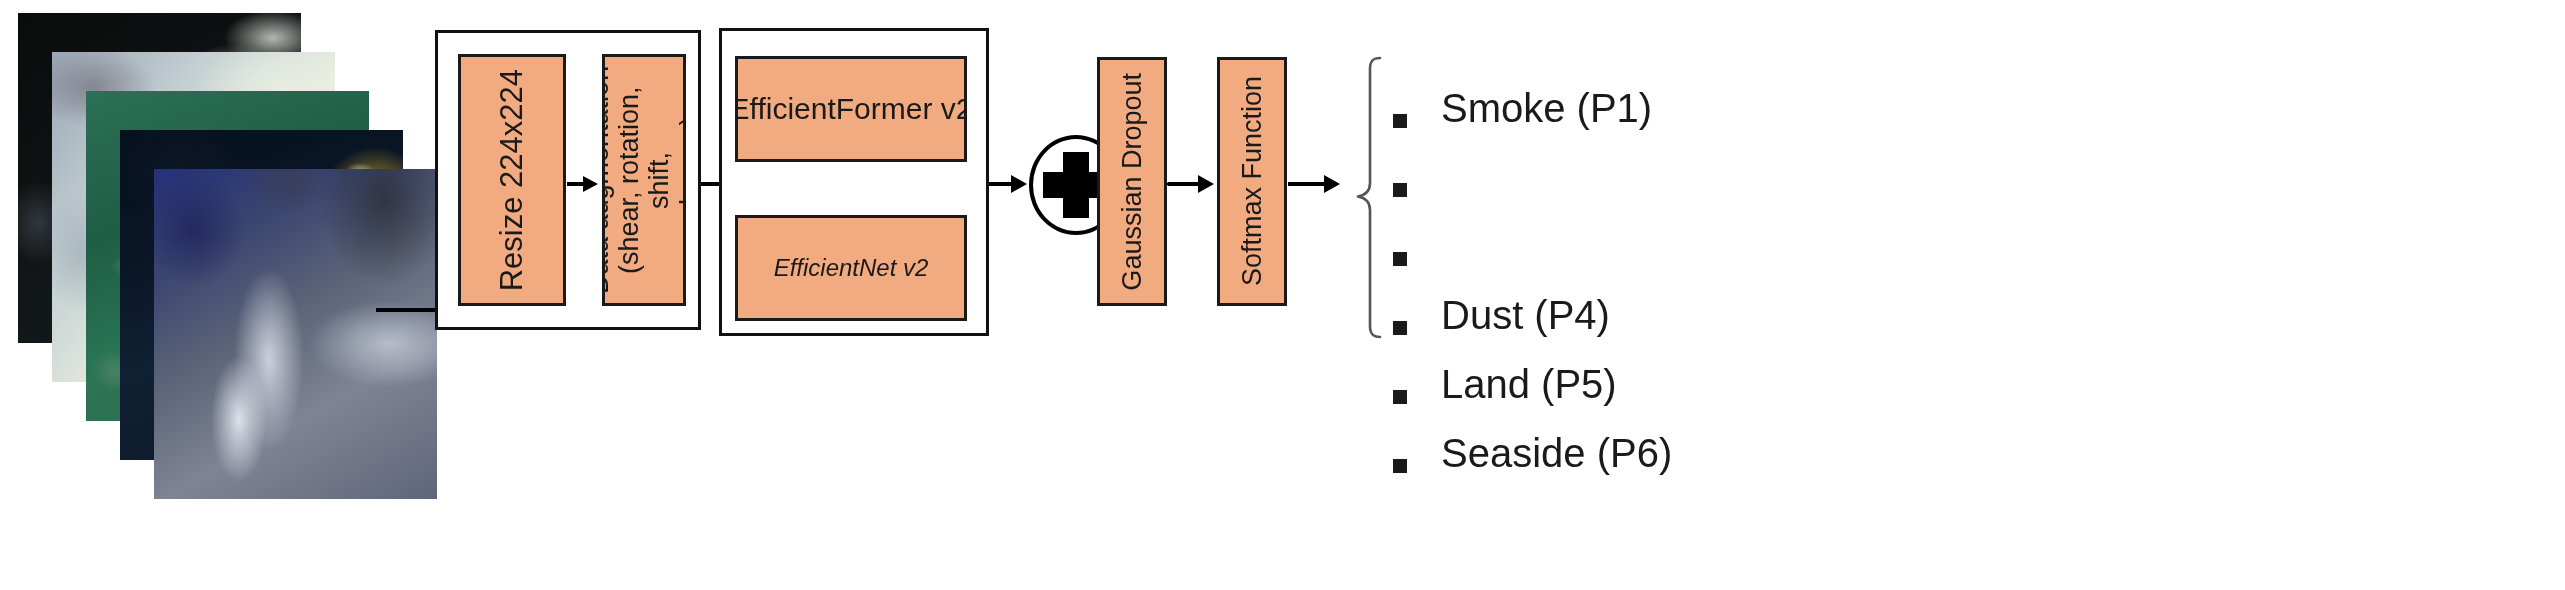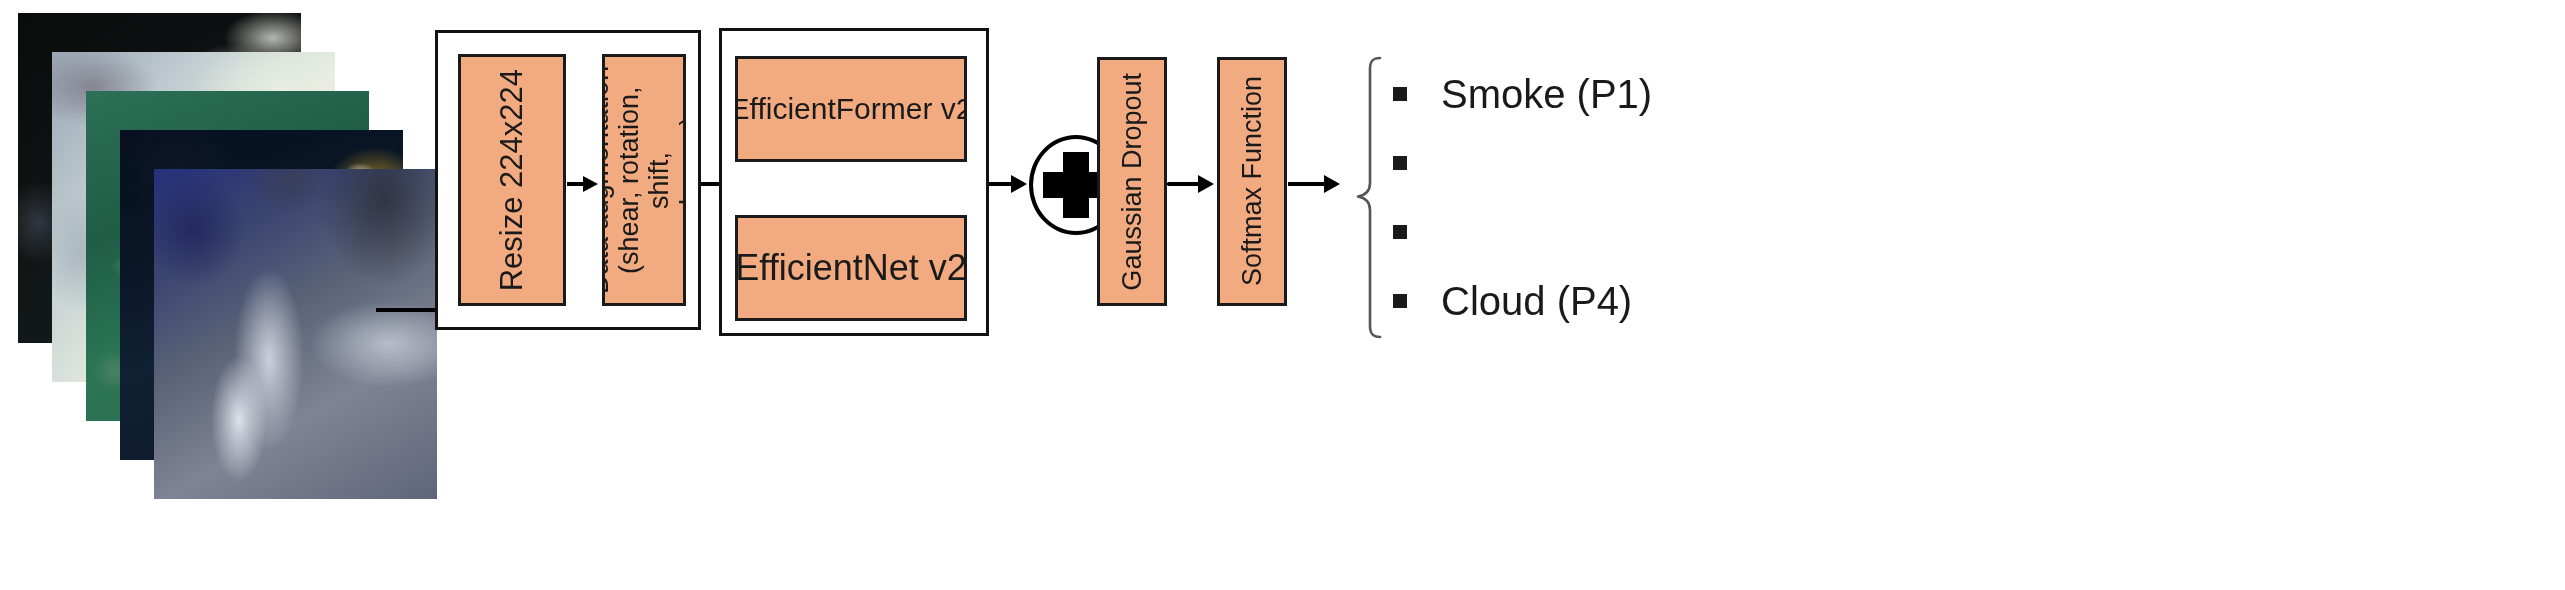--- a/index.html
+++ b/index.html
@@ -107,21 +107,21 @@
 
   
   .class-list {
     position: absolute;
     list-style: none;
     margin: 0;
     padding: 0;
   }
   .class-item {
     display: flex;
-    align-items: center;
+    align-items: flex-end;
     height: 69px;
   }
   .bullet {
     width: 14px; height: 14px;
     background: #1a1a1a;
     flex: 0 0 auto;
     margin-right: 34px;
   }
   .class-label {
     font-size: 40px;
@@ -206,21 +206,21 @@
     <div class="head" style="left:20px; margin-top:-9px; border-top-width:9px; border-bottom-width:9px; border-left-width:16px;"></div>
   </div>
 
   <div class="group-box" style="left:719px; top:28px; width:270px; height:308px;"></div>
 
   <div class="obox" style="left:735px; top:56px; width:232px; height:106px;">
     <span class="htext" style="font-size:30px;">EfficientFormer v2</span>
   </div>
 
   <div class="obox" style="left:735px; top:215px; width:232px; height:106px;">
-    <span class="htext" style="font-size:36px;">EfficientNet v2</span>
+    <span class="htext" style="font-size:24px;font-style:italic;">EfficientNet v2</span>
   </div>
 
   <div class="arrow" style="left:989px; top:184px; width:42px;">
     <div class="shaft" style="width:24px;"></div>
     <div class="head" style="left:22px; margin-top:-9px; border-top-width:9px; border-bottom-width:9px; border-left-width:16px;"></div>
   </div>
 
   <div class="merge" style="left:1029px; top:135px; width:94px; height:100px;">
     <div class="plus-h"></div>
     <div class="plus-v"></div>
@@ -263,17 +263,25 @@
       <span class="class-label">Smoke (P1)</span>
     </li>
     <li class="class-item">
       <span class="bullet"></span>
     </li>
     <li class="class-item">
       <span class="bullet"></span>
     </li>
     <li class="class-item">
       <span class="bullet"></span>
-      <span class="class-label">Cloud (P4)</span>
+      <span class="class-label">Dust (P4)</span>
+    </li>
+    <li class="class-item">
+      <span class="bullet"></span>
+      <span class="class-label">Land (P5)</span>
+    </li>
+    <li class="class-item">
+      <span class="bullet"></span>
+      <span class="class-label">Seaside (P6)</span>
     </li>
   </ul>
 
 </div>
 
 </body></html>

